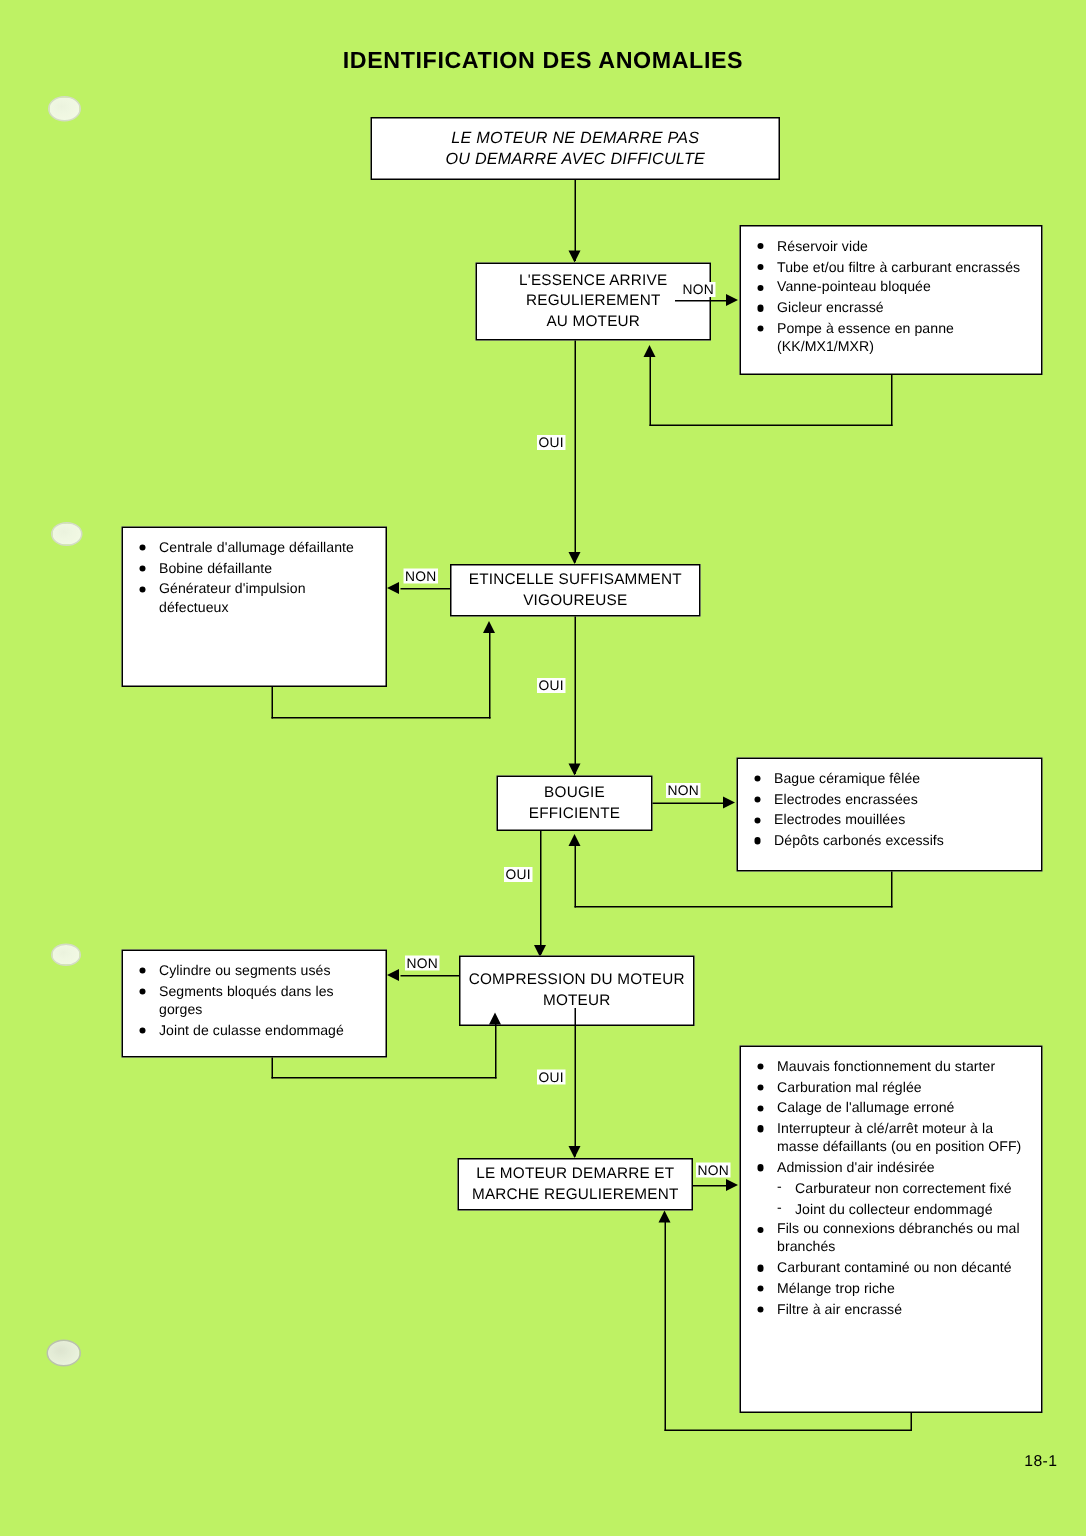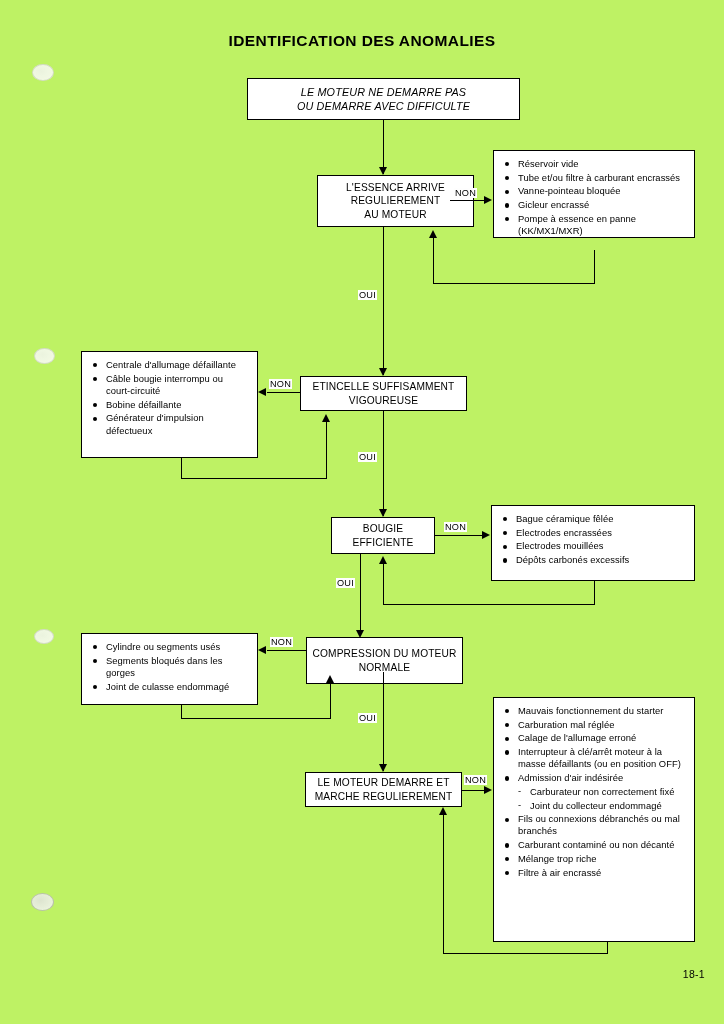--- a/index.html
+++ b/index.html
@@ -186,21 +186,21 @@
       <div>L'ESSENCE ARRIVE</div>
       <div>REGULIEREMENT</div>
       <div>AU MOTEUR</div>
     </div>
   </div>
 
   <div class="line hline" style="left:450px; top:200px; width:35px;"></div>
   <div class="arrow right" style="left:484px; top:196px;"></div>
   <div class="edge-label" style="left:454px; top:188px;">NON</div>
 
-  <div class="box faults" style="left:493px; top:150px; width:202px; height:88px;">
+  <div class="box faults" style="left:493px; top:150px; width:202px; height:100px;">
     <ul>
       <li class="bulleted">Réservoir vide</li>
       <li class="bulleted">Tube et/ou filtre à carburant encrassés</li>
       <li class="bulleted">Vanne-pointeau bloquée</li>
       <li class="bulleted">Gicleur encrassé</li>
       <li class="bulleted">Pompe à essence en panne (KK/MX1/MXR)</li>
     </ul>
   </div>
 
   <div class="line vline" style="left:594px; top:250px; height:34px;"></div>
@@ -219,21 +219,20 @@
     </div>
   </div>
 
   <div class="line hline" style="left:267px; top:392px; width:33px;"></div>
   <div class="arrow left" style="left:258px; top:388px;"></div>
   <div class="edge-label" style="left:269px; top:379px;">NON</div>
 
   <div class="box faults" style="left:81px; top:351px; width:177px; height:107px;">
     <ul>
       <li class="bulleted">Centrale d'allumage défaillante</li>
-      <li class="bulleted">Câble bougie interrompu ou court-circuité</li>
       <li class="bulleted">Bobine défaillante</li>
       <li class="bulleted">Générateur d'impulsion défectueux</li>
     </ul>
   </div>
 
   <div class="line vline" style="left:181px; top:458px; height:21px;"></div>
   <div class="line hline" style="left:181px; top:478px; width:146px;"></div>
   <div class="line vline" style="left:326px; top:421px; height:58px;"></div>
   <div class="arrow up" style="left:322px; top:414px;"></div>
 
@@ -266,21 +265,21 @@
   <div class="line vline" style="left:383px; top:562px; height:43px;"></div>
   <div class="arrow up" style="left:379px; top:556px;"></div>
 
   <div class="line vline" style="left:360px; top:554px; height:82px;"></div>
   <div class="arrow down" style="left:356px; top:630px;"></div>
   <div class="edge-label" style="left:336px; top:578px;">OUI</div>
 
   <div class="box proc" id="dec-comp" style="left:306px; top:637px; width:157px; height:47px;">
     <div class="lines">
       <div>COMPRESSION DU MOTEUR</div>
-      <div>NORMALE</div>
+      <div>MOTEUR</div>
     </div>
   </div>
 
   <div class="line hline" style="left:267px; top:650px; width:39px;"></div>
   <div class="arrow left" style="left:258px; top:646px;"></div>
   <div class="edge-label" style="left:270px; top:637px;">NON</div>
 
   <div class="box faults" style="left:81px; top:633px; width:177px; height:72px;">
     <ul>
       <li class="bulleted">Cylindre ou segments usés</li>

